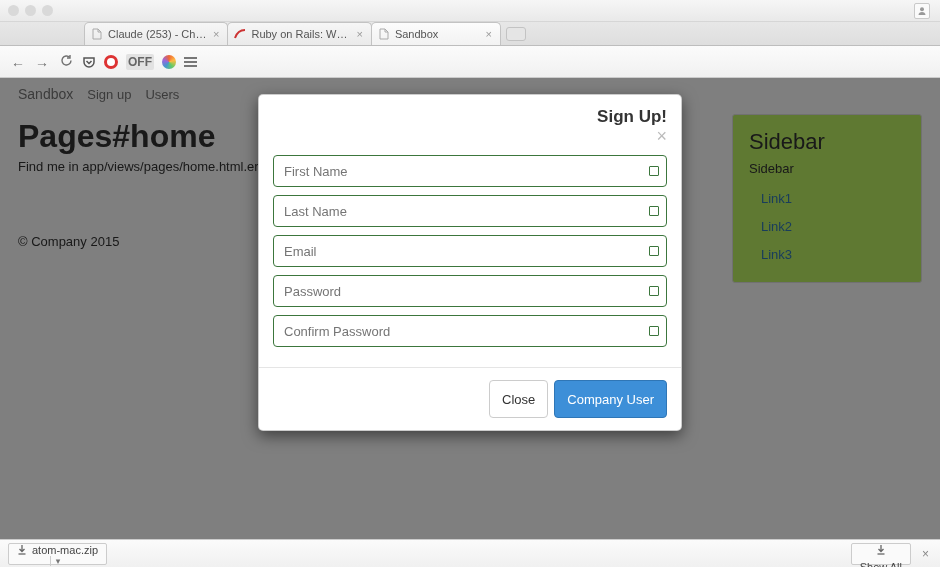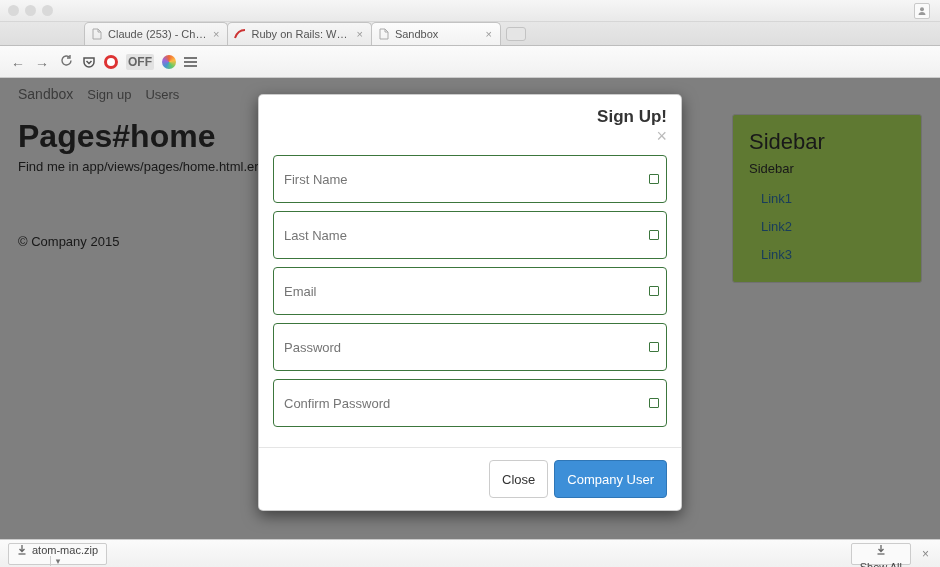--- a/index.html
+++ b/index.html
@@ -153,21 +153,21 @@
   .modal-header {
     padding: 12px 14px 10px;
     display:flex; align-items:flex-end;flex-direction:column;
   }
   .modal-title { font-size:17px; font-weight:600; color:#333; }
   .modal-close { margin-left:auto; color:#bbb; font-size:18px; line-height:1; }
   .modal-body { padding: 0 14px 12px; }
   .form-row { margin-bottom: 8px; }
   .input {
     width:100%;
-    height:48px;
+    height:32px;
     border:1px solid #3c763d;
     border-radius:4px;
     padding: 0 28px 0 10px;
     font-size:13px;
     color:#555;
     background:#fff;
     position:relative;
   }
   .input-wrap { position:relative; }
   .valid-mark {

